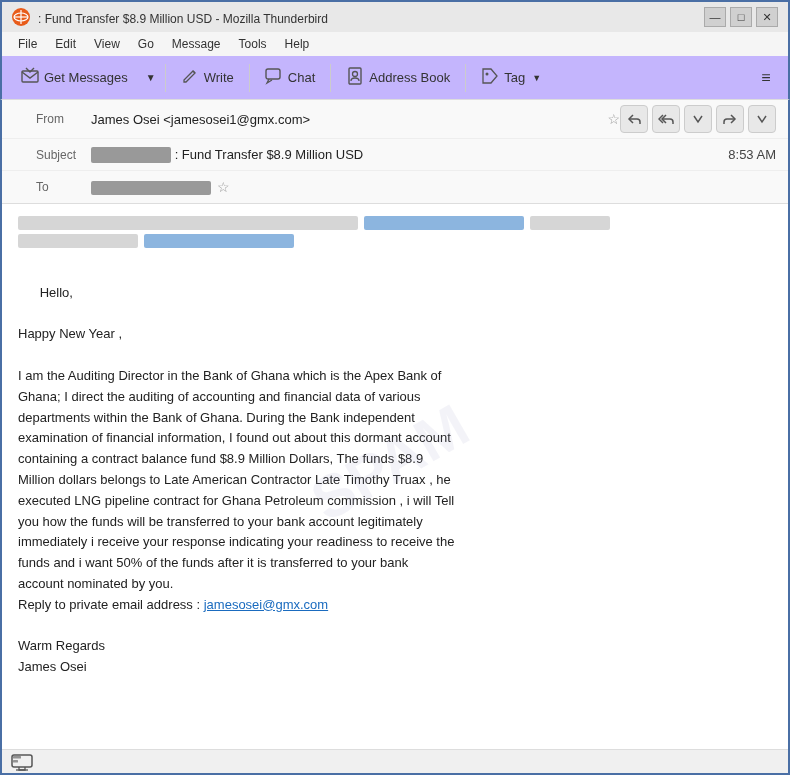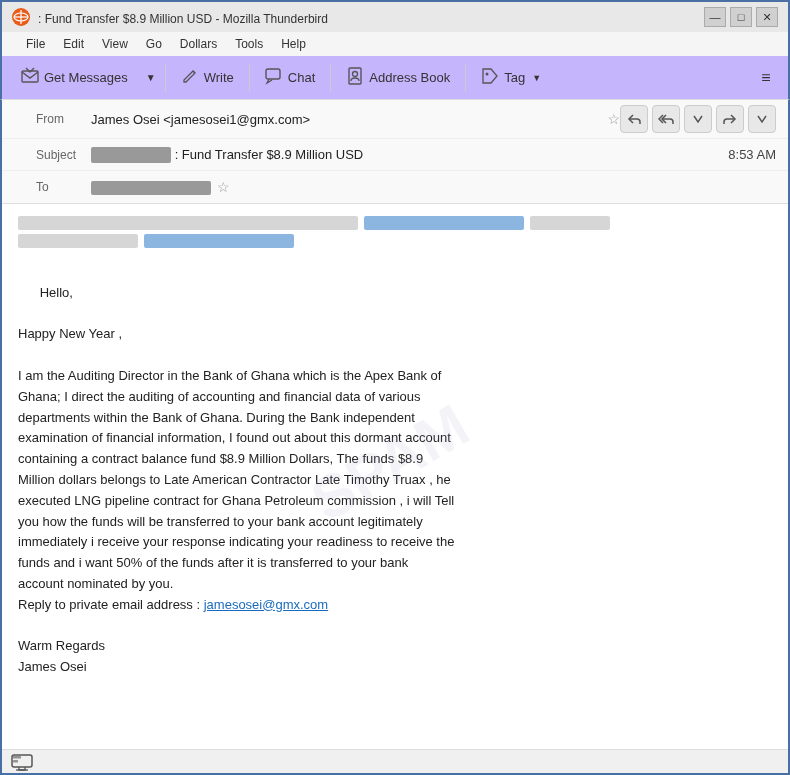--- a/index.html
+++ b/index.html
@@ -61,21 +61,21 @@
       color: #333;
     }
 
     
     .menu-bar {
       background: #f5f5f5;
       border-left: 2px solid #4a6fa5;
       border-right: 2px solid #4a6fa5;
       display: flex;
       align-items: center;
-      padding: 2px 16px;
+      padding: 2px 8px;
       height: 24px;
       gap: 2px;
     }
     .menu-item {
       padding: 2px 8px;
       font-size: 12px;
       color: #333;
       cursor: pointer;
       border-radius: 3px;
     }
@@ -290,21 +290,21 @@
     <button class="title-btn">□</button>
     <button class="title-btn close">✕</button>
   </div>
 </div>
 
 <div class="menu-bar">
   <span class="menu-item">File</span>
   <span class="menu-item">Edit</span>
   <span class="menu-item">View</span>
   <span class="menu-item">Go</span>
-  <span class="menu-item">Dollars</span>
+  <span class="menu-item">Message</span>
   <span class="menu-item">Tools</span>
   <span class="menu-item">Help</span>
 </div>
 
 <div class="toolbar">
   <button class="toolbar-btn">
     <span class="toolbar-icon">
       <svg width="18" height="18" viewBox="0 0 18 18" fill="none">
         <rect x="1" y="4" width="16" height="11" rx="1" stroke="#555" stroke-width="1.4" fill="none"></rect>
         <polyline points="1,5 9,11 17,5" stroke="#555" stroke-width="1.4" fill="none"></polyline>

